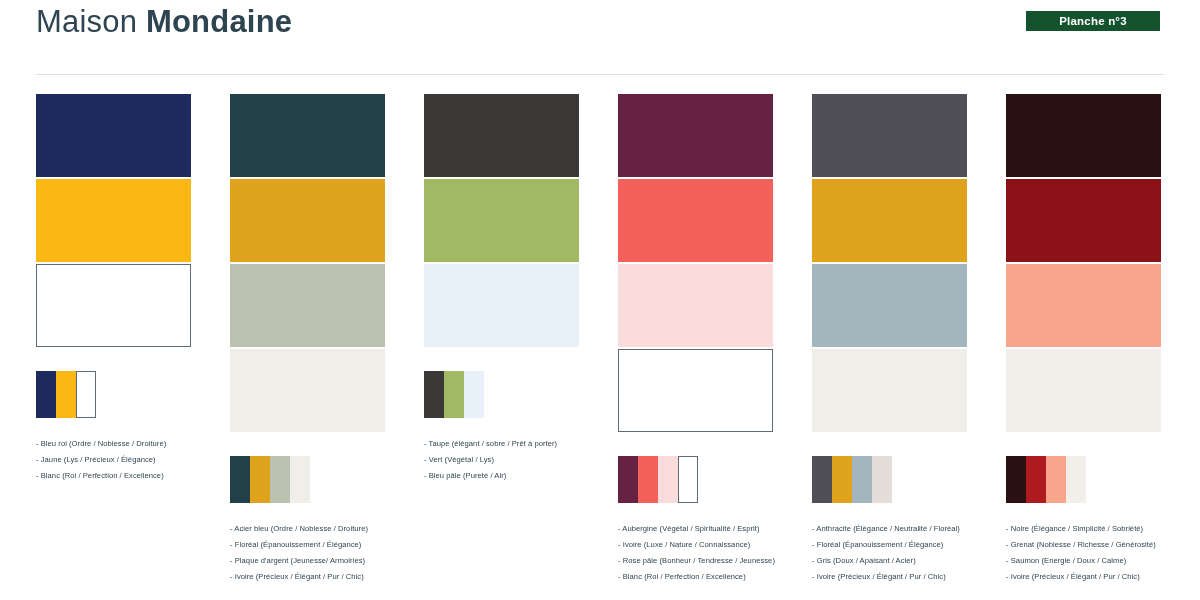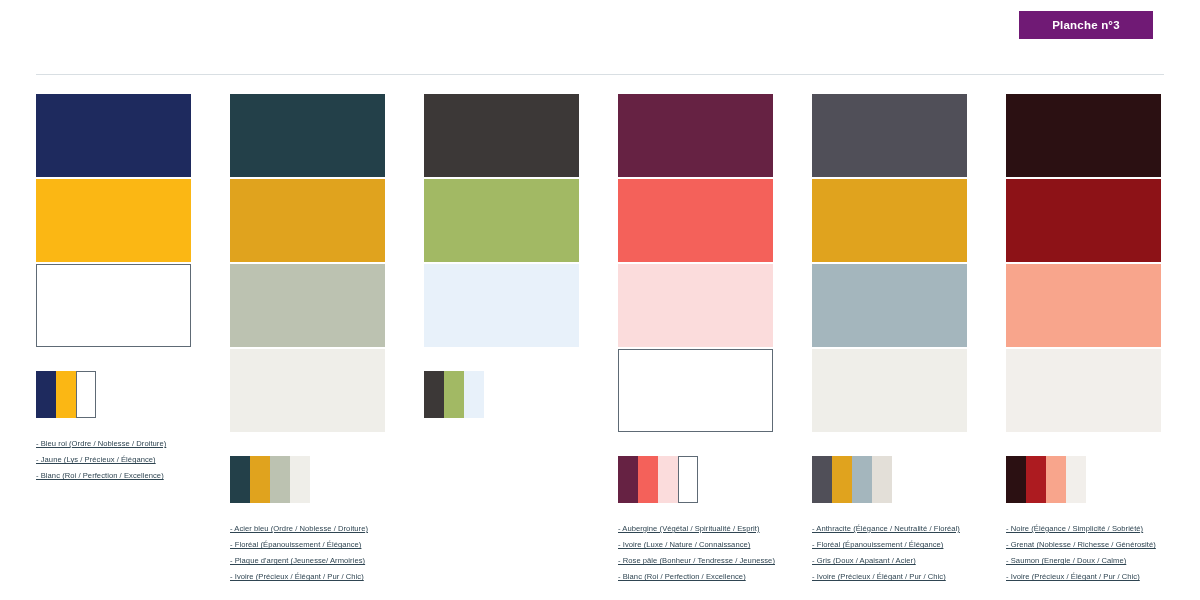--- a/index.html
+++ b/index.html
@@ -40,24 +40,24 @@
     margin-top: 4px;
     font-size: 11px;
     letter-spacing: 2.1px;
     color: #5d6f7a;
     font-weight: 400;
   }
 
   .badge {
     position: absolute;
     top: 11px;
-    right: 11px;
+    right: 4px;
     width: 134px;
-    height: 28px;
-    background: #701a75;
+    height: 20px;
+    background: #14532d;
     color: #ffffff;
     font-size: 11.5px;
     font-weight: 700;
     letter-spacing: 0.2px;
     display: flex;
     align-items: center;
     justify-content: center;
   }
 
   .divider {
@@ -110,29 +110,31 @@
     margin-top: 22px;
     width: 200px;
   }
   .caption {
     font-size: 7.6px;
     color: #2f4552;
     line-height: 1.0;
     margin-bottom: 8.5px;
     white-space: nowrap;
     letter-spacing: 0.05px;
-    text-decoration: underline;
   }
 </style>
 </head>
 <body>
 
 <div class="page">
 
   <div class="header">
+    <div class="brand-line">
+      <span class="brand-light">Maison </span><span class="brand-bold">Mondaine</span>
+    </div>
     <div class="badge">Planche n°3</div>
   </div>
 
   <div class="divider"></div>
 
   <div class="grid">
       <div class="column">
         <div class="swatches">
           <div class="swatch" style="background: rgb(30, 42, 94);"></div>
           <div class="swatch" style="background: rgb(251, 183, 20);"></div>
@@ -173,20 +175,25 @@
         <div class="swatches">
           <div class="swatch" style="background: rgb(60, 56, 55);"></div>
           <div class="swatch" style="background: rgb(162, 185, 100);"></div>
           <div class="swatch" style="background: rgb(232, 241, 250);"></div>
         </div>
         <div class="mini-row">
           <div class="mini" style="background: rgb(60, 56, 55);"></div>
           <div class="mini" style="background: rgb(162, 185, 100);"></div>
           <div class="mini" style="background: rgb(232, 241, 250);"></div>
         </div>
+        <div class="captions">
+          <div class="caption">- Taupe (élégant / sobre / Prêt à porter)</div>
+          <div class="caption">- Vert (Végétal / Lys)</div>
+          <div class="caption">- Bleu pâle  (Pureté / Air)</div>
+        </div>
       </div>
       <div class="column">
         <div class="swatches">
           <div class="swatch" style="background: rgb(102, 34, 67);"></div>
           <div class="swatch" style="background: rgb(244, 97, 90);"></div>
           <div class="swatch" style="background: rgb(251, 220, 220);"></div>
           <div class="swatch outlined" style="background: rgb(255, 255, 255);"></div>
         </div>
         <div class="mini-row">
           <div class="mini" style="background: rgb(102, 34, 67);"></div>

